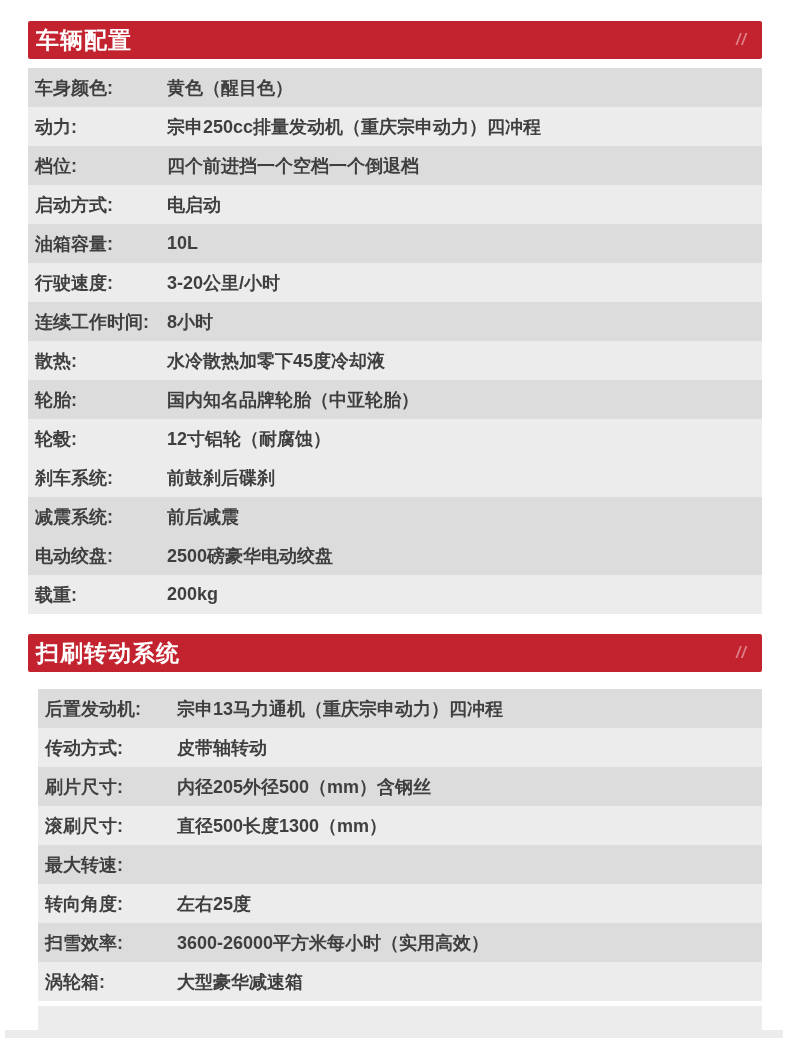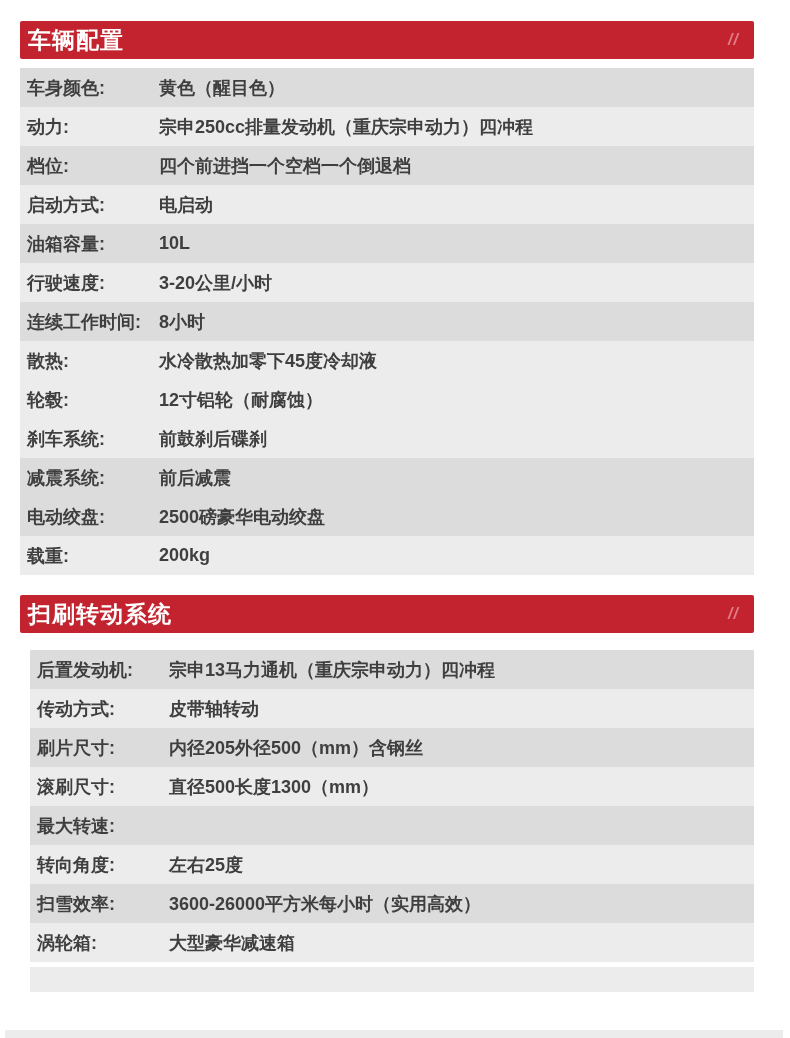--- a/index.html
+++ b/index.html
@@ -5,21 +5,21 @@
   * { box-sizing: border-box; margin: 0; padding: 0; }
   html, body {
     width: 790px; height: 1038px;
     background: #ffffff;
     font-family: "Liberation Sans", "DejaVu Sans", sans-serif;
     position: relative;
     overflow: hidden;
   }
   .content {
     position: absolute;
-    left: 20px; top: 21px;
+    left: 28px; top: 21px;
     width: 734px;
     border-radius: 9px;
   }
   .spec-section { display: block; }
   .sec2 { margin-top: 20px; }
 
   .section-header {
     height: 38px;
     background: var(--accent-red, #c2232e);
     border-radius: 2px;
@@ -117,20 +117,24 @@
   <div class="row dark">
     <span class="label">连续工作时间:</span>
     <span class="value">8小时</span>
   </div>
 
   <div class="row light">
     <span class="label">散热:</span>
     <span class="value">水冷散热加零下45度冷却液</span>
   </div>
 
+  <div class="row dark">
+    <span class="label">轮胎:</span>
+    <span class="value">国内知名品牌轮胎（中亚轮胎）</span>
+  </div>
 
   <div class="row light">
     <span class="label">轮毂:</span>
     <span class="value">12寸铝轮（耐腐蚀）</span>
   </div>
 
   <div class="row light">
     <span class="label">刹车系统:</span>
     <span class="value">前鼓刹后碟刹</span>
   </div>

